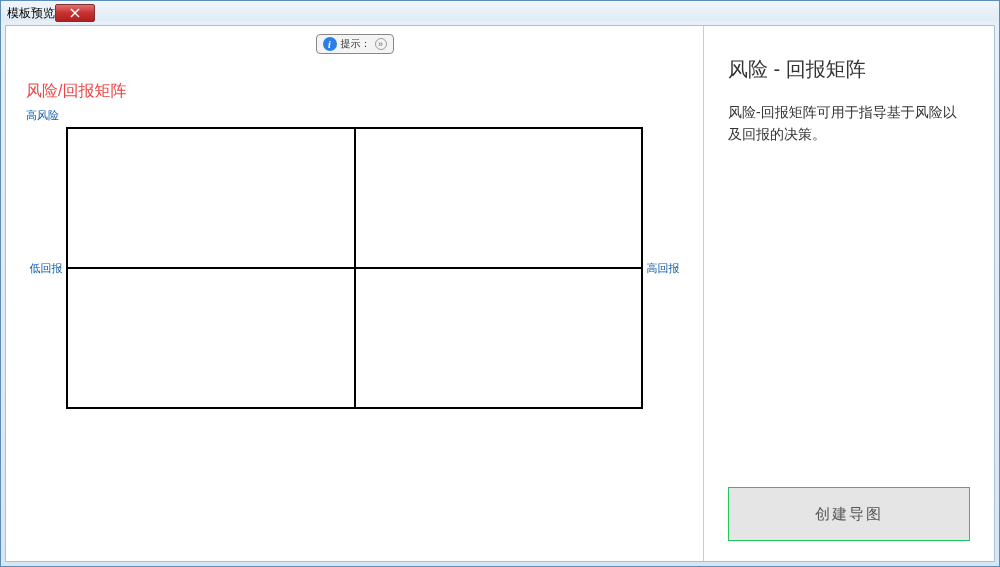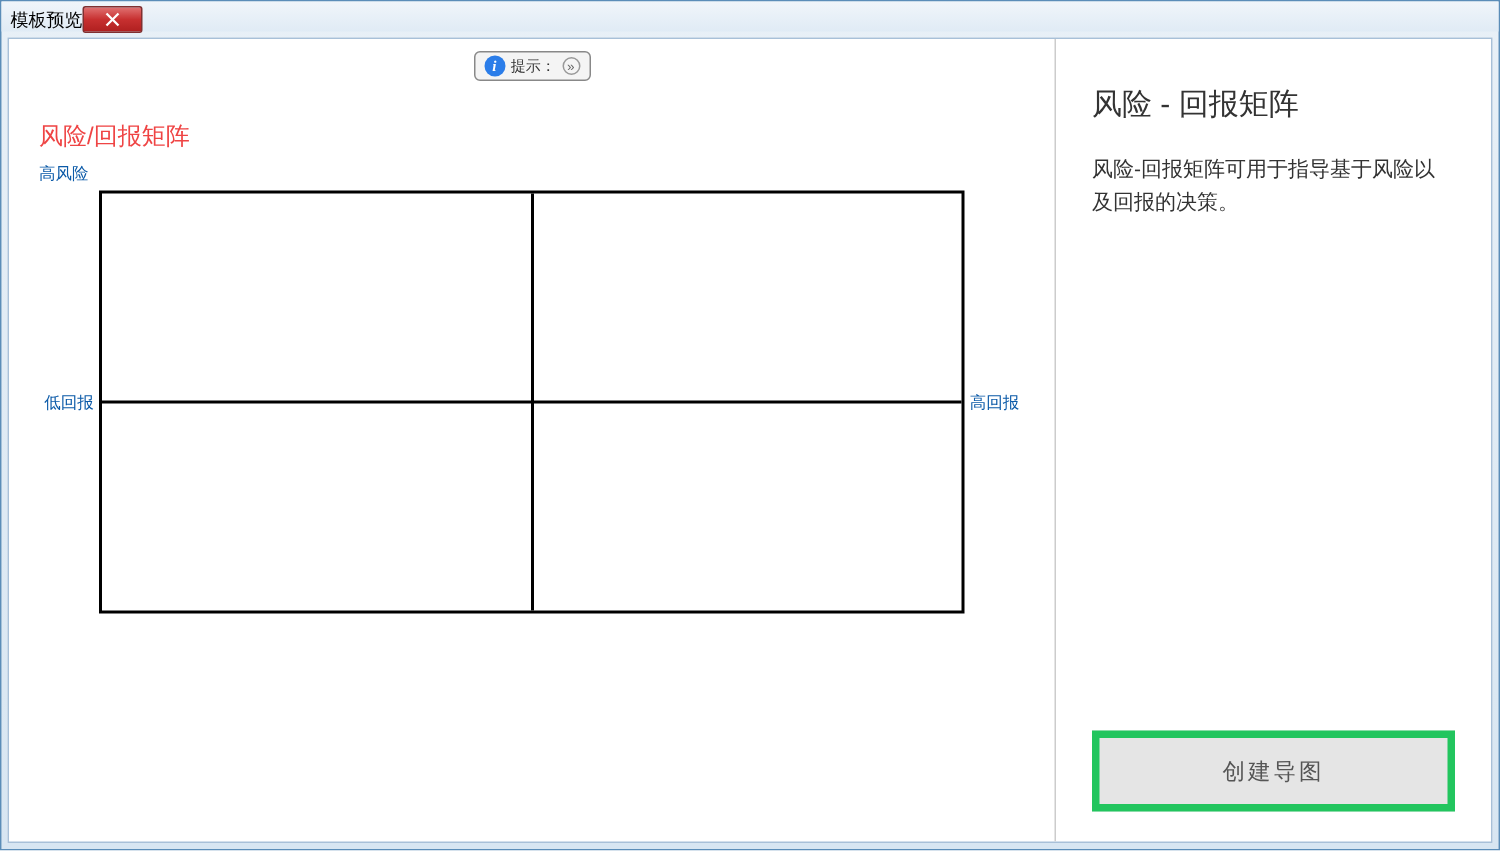--- a/index.html
+++ b/index.html
@@ -192,21 +192,21 @@
       margin-bottom: 18px;
     }
     .right-desc {
       font-size: 14px;
       color: #333;
       line-height: 1.6;
     }
     .create-btn {
       height: 54px;
       background: #e5e5e5;
-      border: 5px solid #22c55e;
+      border: 1px solid #22c55e;
       display: flex;
       align-items: center;
       justify-content: center;
       font-size: 15px;
       color: #555;
       cursor: pointer;
       letter-spacing: 2px;
     }
   </style>
 </head>

